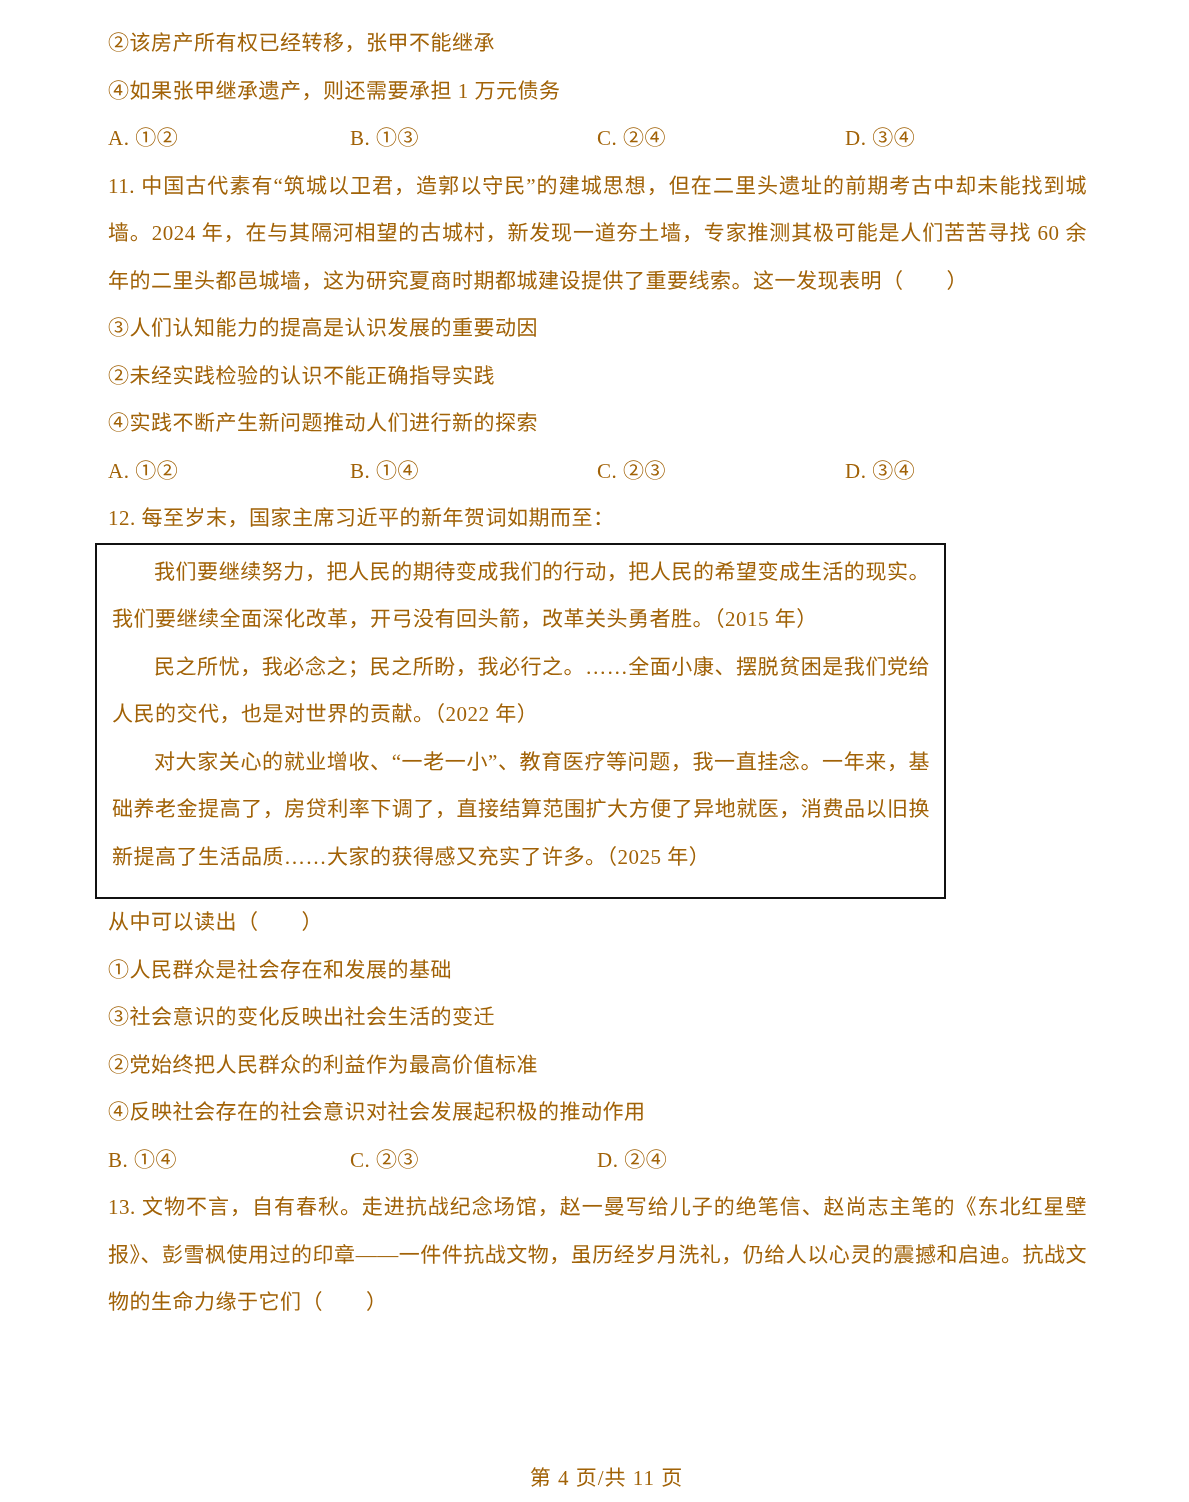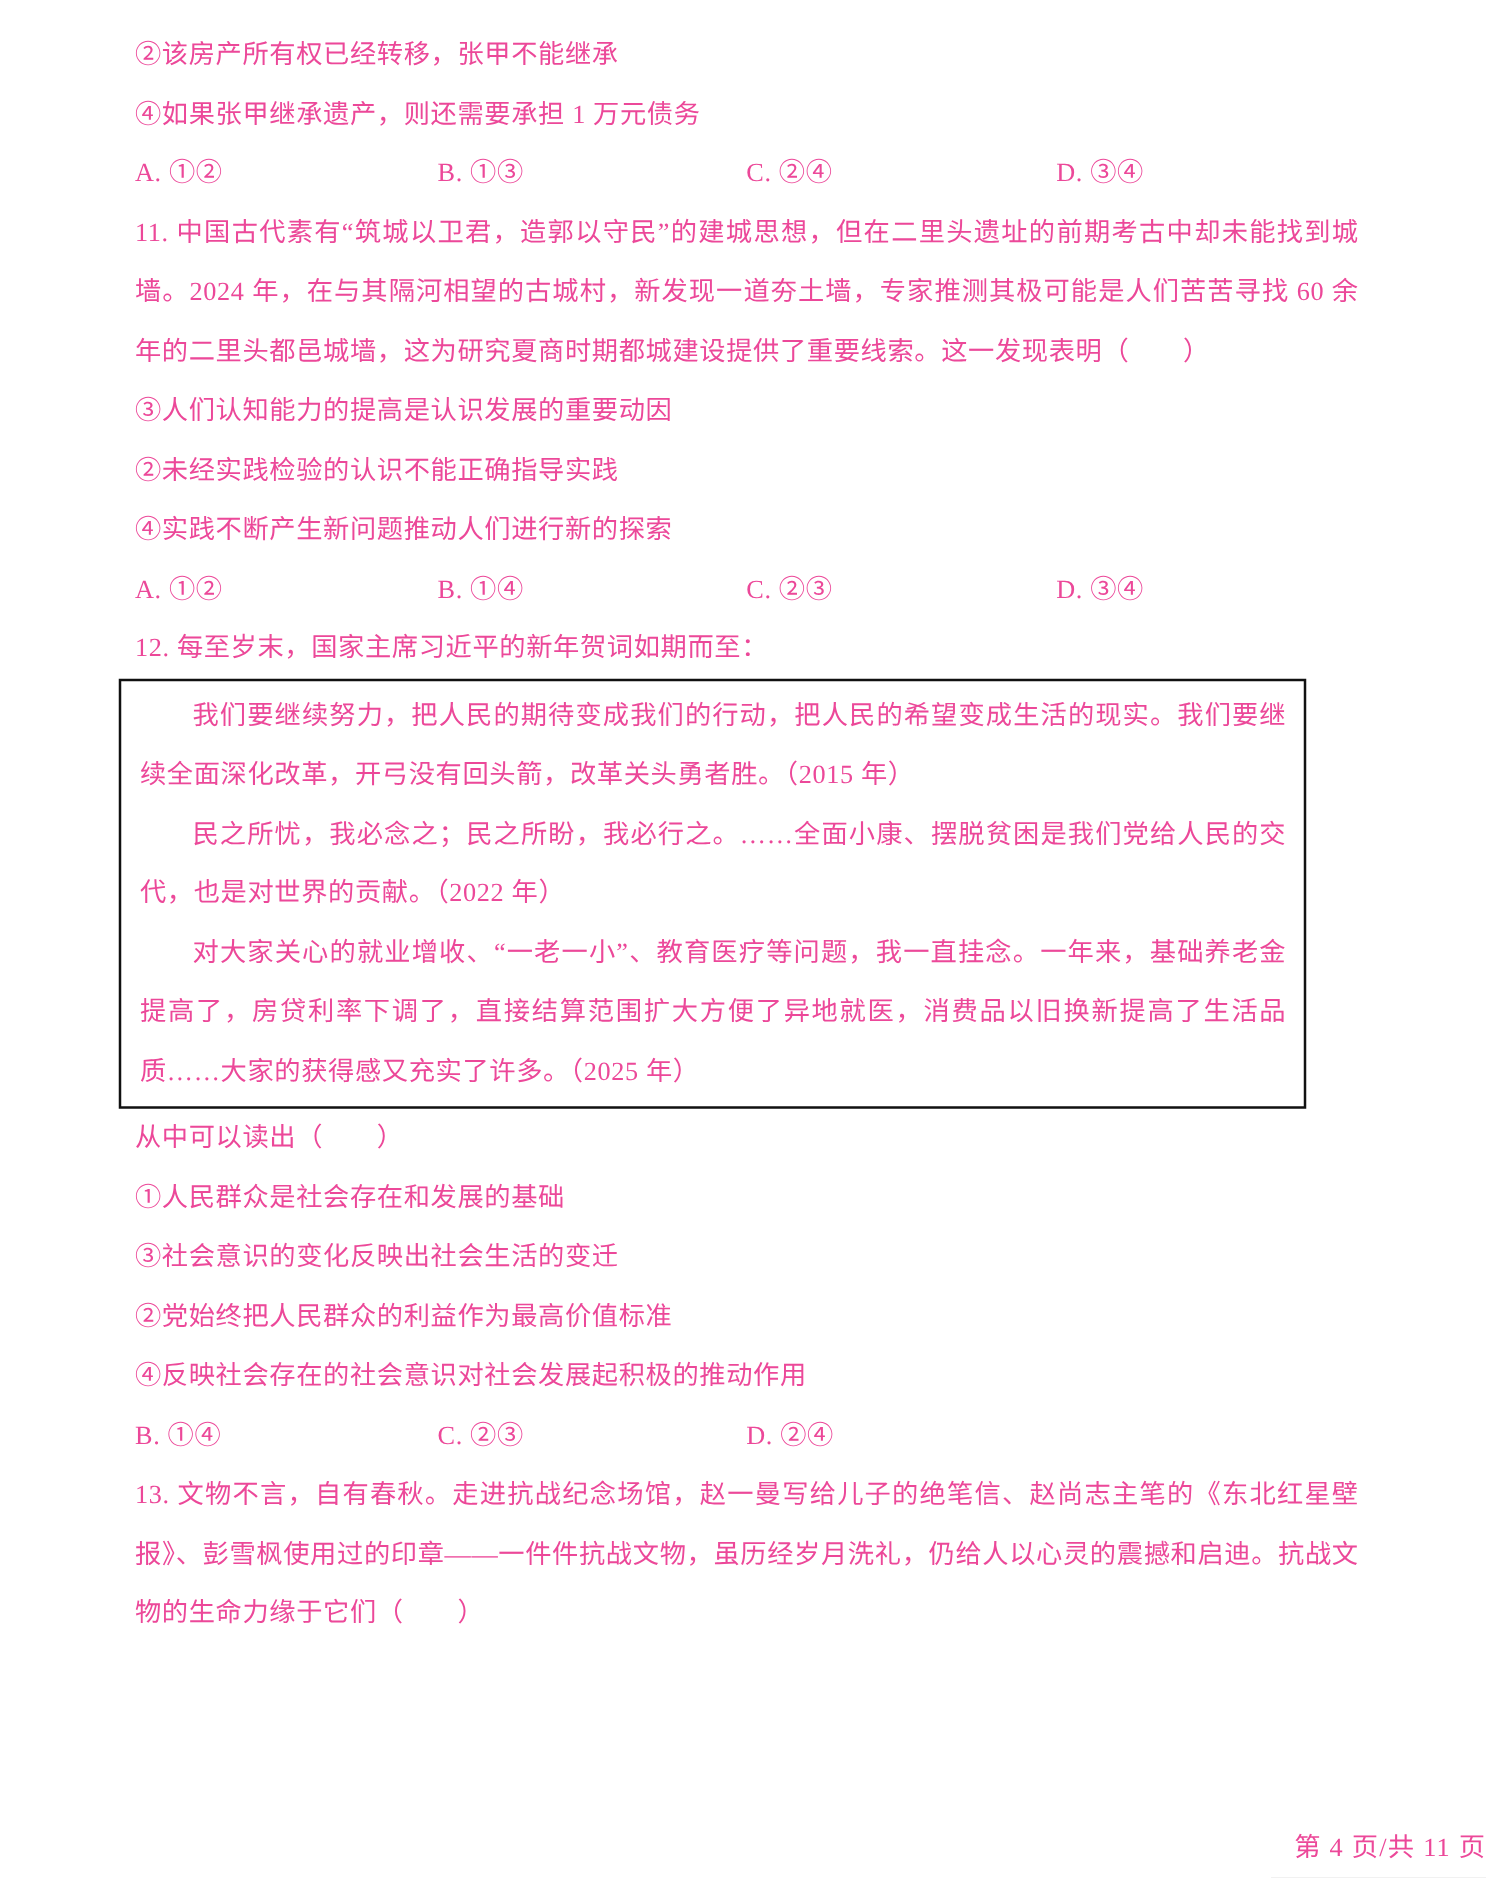--- a/index.html
+++ b/index.html
@@ -5,21 +5,21 @@
   * { margin: 0; padding: 0; box-sizing: border-box; }
   html, body { background: #e8e8e8; }
   .page {
     position: relative;
     width: 1189px;
     height: 1502px;
     margin: 0 auto;
     background: #ffffff;
     font-family: "Liberation Serif", "DejaVu Serif", serif;
     font-size: 21px;
-    color: #ec4899;
+    color: #a16207;
     overflow: hidden;
   }
   .content {
     position: absolute;
     top: 20px;
     left: 108px;
     right: 102px;
   }
   .line, .stem {
     line-height: 47.5px;
@@ -27,36 +27,36 @@
     letter-spacing: 0.5px;
   }
   .choices {
     display: grid;
     grid-template-columns: 242px 247px 248px 1fr;
     line-height: 47.5px;
     letter-spacing: 0.5px;
   }
   .quote-box {
     border: 2px solid #111111;
-    width: 950px;
+    width: 851px;
     margin-left: -13px;
-    padding: 4px 14px 4px 15px;
+    padding: 4px 14px 16px 15px;
   }
   .quote-box .qpara {
     text-indent: 2em;
     line-height: 47.5px;
     text-align: justify;
     letter-spacing: 0.5px;
   }
   .footer {
     position: absolute;
     bottom: 10px;
     left: 0;
     width: 100%;
-    text-align: right;
+    text-align: center;
     line-height: 28px;
     letter-spacing: 1px;
     padding-left: 24px;
   }
 </style>
 </head>
 <body>
 
 <div class="page">
   <div class="content">

